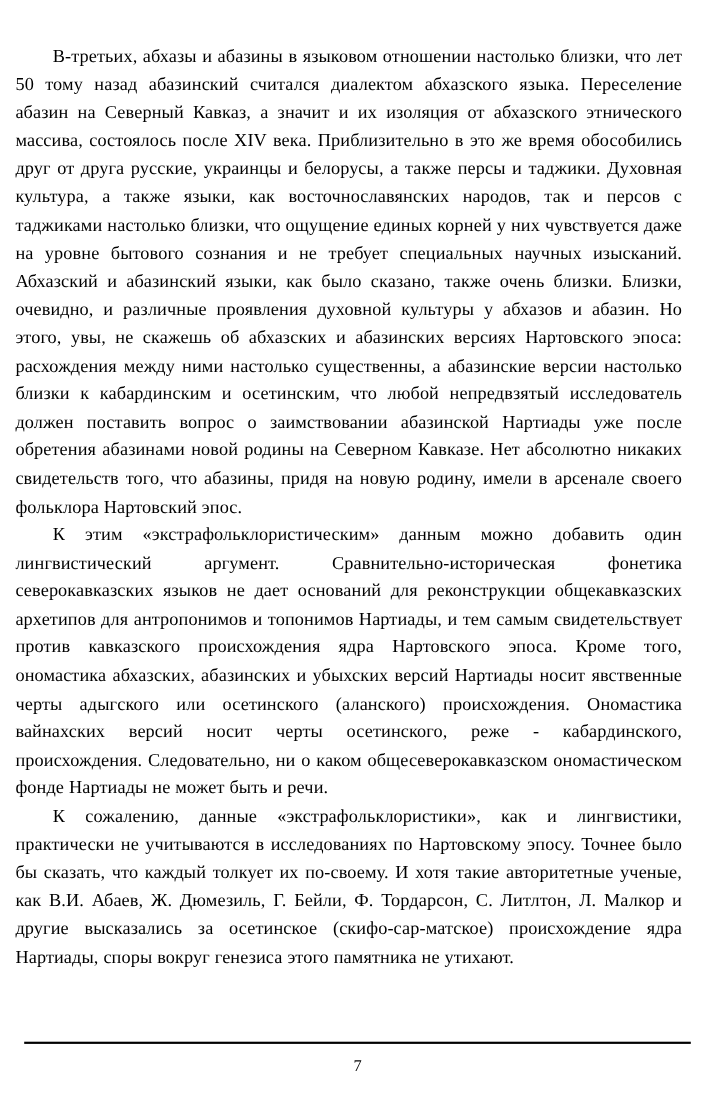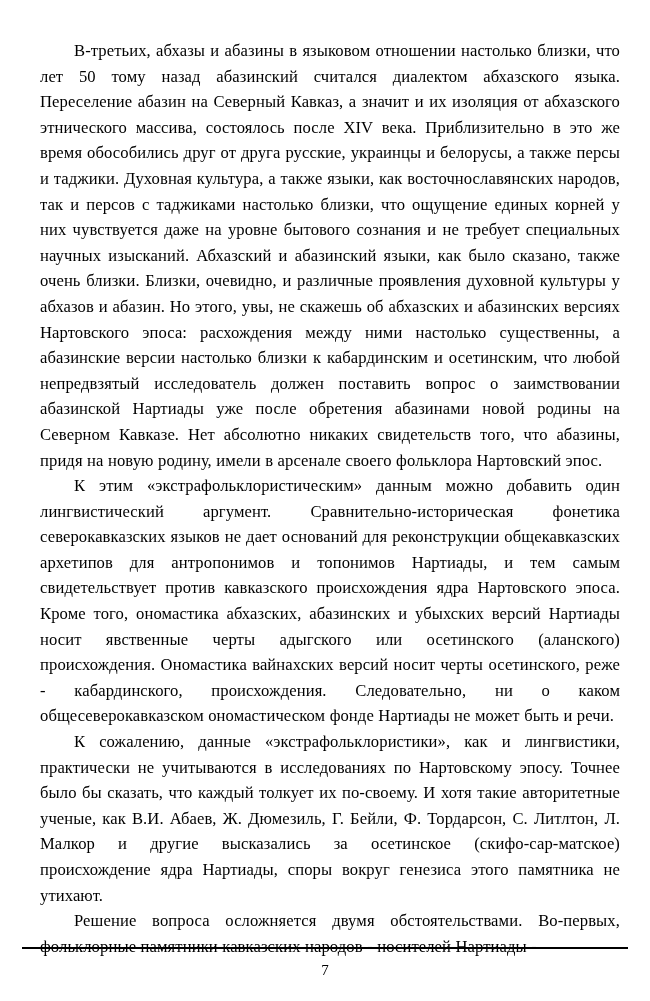--- a/index.html
+++ b/index.html
@@ -12,21 +12,21 @@
     height: 1001px;
     font-family: "Liberation Serif", "DejaVu Serif", serif;
     color: #000000;
     position: relative;
     overflow: hidden;
   }
   .page {
     width: 650px;
     height: 1001px;
     box-sizing: border-box;
-    padding: 38px 30px 0 40px;
+    padding: 38px 30px 0 14px;
     position: relative;
   }
   .body-text {
     font-size: 16.6px;
     line-height: 25.6px;
     text-align: justify;
     text-justify: inter-word;
     letter-spacing: 0.1px;
     word-spacing: 0.2px;
   }
@@ -54,17 +54,16 @@
   }
 </style>
 </head>
 <body>
 
 <div class="page">
   <div class="body-text">
     <p class="para">В-третьих, абхазы и абазины в языковом отношении настолько близки, что лет 50 тому назад абазинский считался диалектом абхазского языка. Переселение абазин на Северный Кавказ, а значит и их изоляция от абхазского этнического массива, состоялось после XIV века. Приблизительно в это же время обособились друг от друга русские, украинцы и белорусы, а также персы и таджики. Духовная культура, а также языки, как восточнославянских народов, так и персов с таджиками настолько близки, что ощущение единых корней у них чувствуется даже на уровне бытового сознания и не требует специальных научных изысканий. Абхазский и абазинский языки, как было сказано, также очень близки. Близки, очевидно, и различные проявления духовной культуры у абхазов и абазин. Но этого, увы, не скажешь об абхазских и абазинских версиях Нартовского эпоса: расхождения между ними настолько существенны, а абазинские версии настолько близки к кабардинским и осетинским, что любой непредвзятый исследователь должен поставить вопрос о заимствовании абазинской Нартиады уже после обретения абазинами новой родины на Северном Кавказе. Нет абсолютно никаких свидетельств того, что абазины, придя на новую родину, имели в арсенале своего фольклора Нартовский эпос.</p>
     <p class="para">К этим «экстрафольклористическим» данным можно добавить один лингвистический аргумент. Сравнительно-историческая фонетика северокавказских языков не дает оснований для реконструкции общекавказских архетипов для антропонимов и топонимов Нартиады, и тем самым свидетельствует против  кавказского происхождения ядра Нартовского эпоса. Кроме того, ономастика абхазских, абазинских и убыхских версий Нартиады носит явственные черты адыгского или осетинского (аланского) происхождения. Ономастика вайнахских версий носит черты осетинского, реже - кабардинского, происхождения. Следовательно, ни о каком общесеверокавказском ономастическом фонде Нартиады не может быть и речи.</p>
     <p class="para">К сожалению, данные «экстрафольклористики», как и лингвистики, практически не учитываются в исследованиях по Нартовскому эпосу. Точнее было бы сказать, что каждый толкует их по-своему. И хотя такие авторитетные ученые, как В.И. Абаев, Ж. Дюмезиль, Г. Бейли, Ф. Тордарсон, С. Литлтон, Л. Малкор и другие высказались за осетинское (скифо-сар-матское) происхождение ядра Нартиады, споры вокруг генезиса этого памятника не утихают.</p>
-    <p class="para">Решение вопроса осложняется двумя обстоятельствами. Во-первых, фольклорные памятники  кавказских народов - носителей Нартиады -</p>
   </div>
   <div class="footer-rule"></div>
   <div class="page-number">7</div>
 </div>
 
 </body></html>

